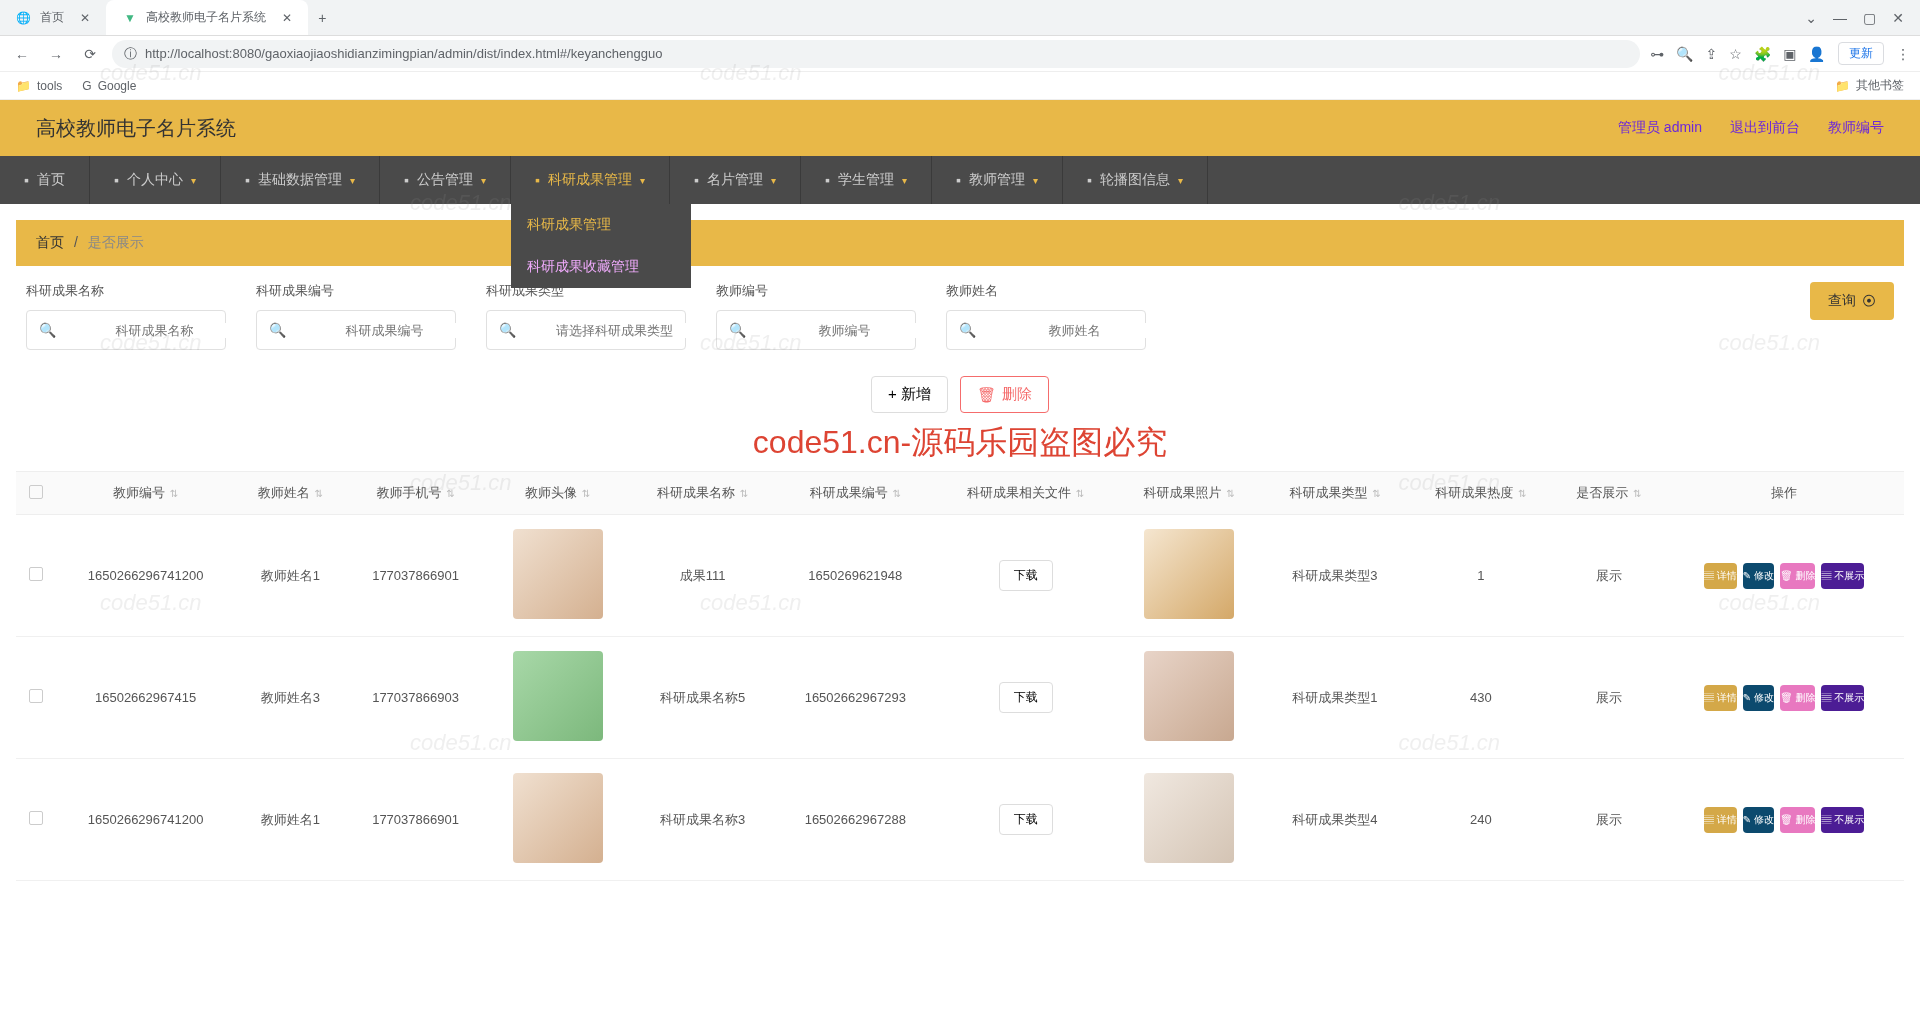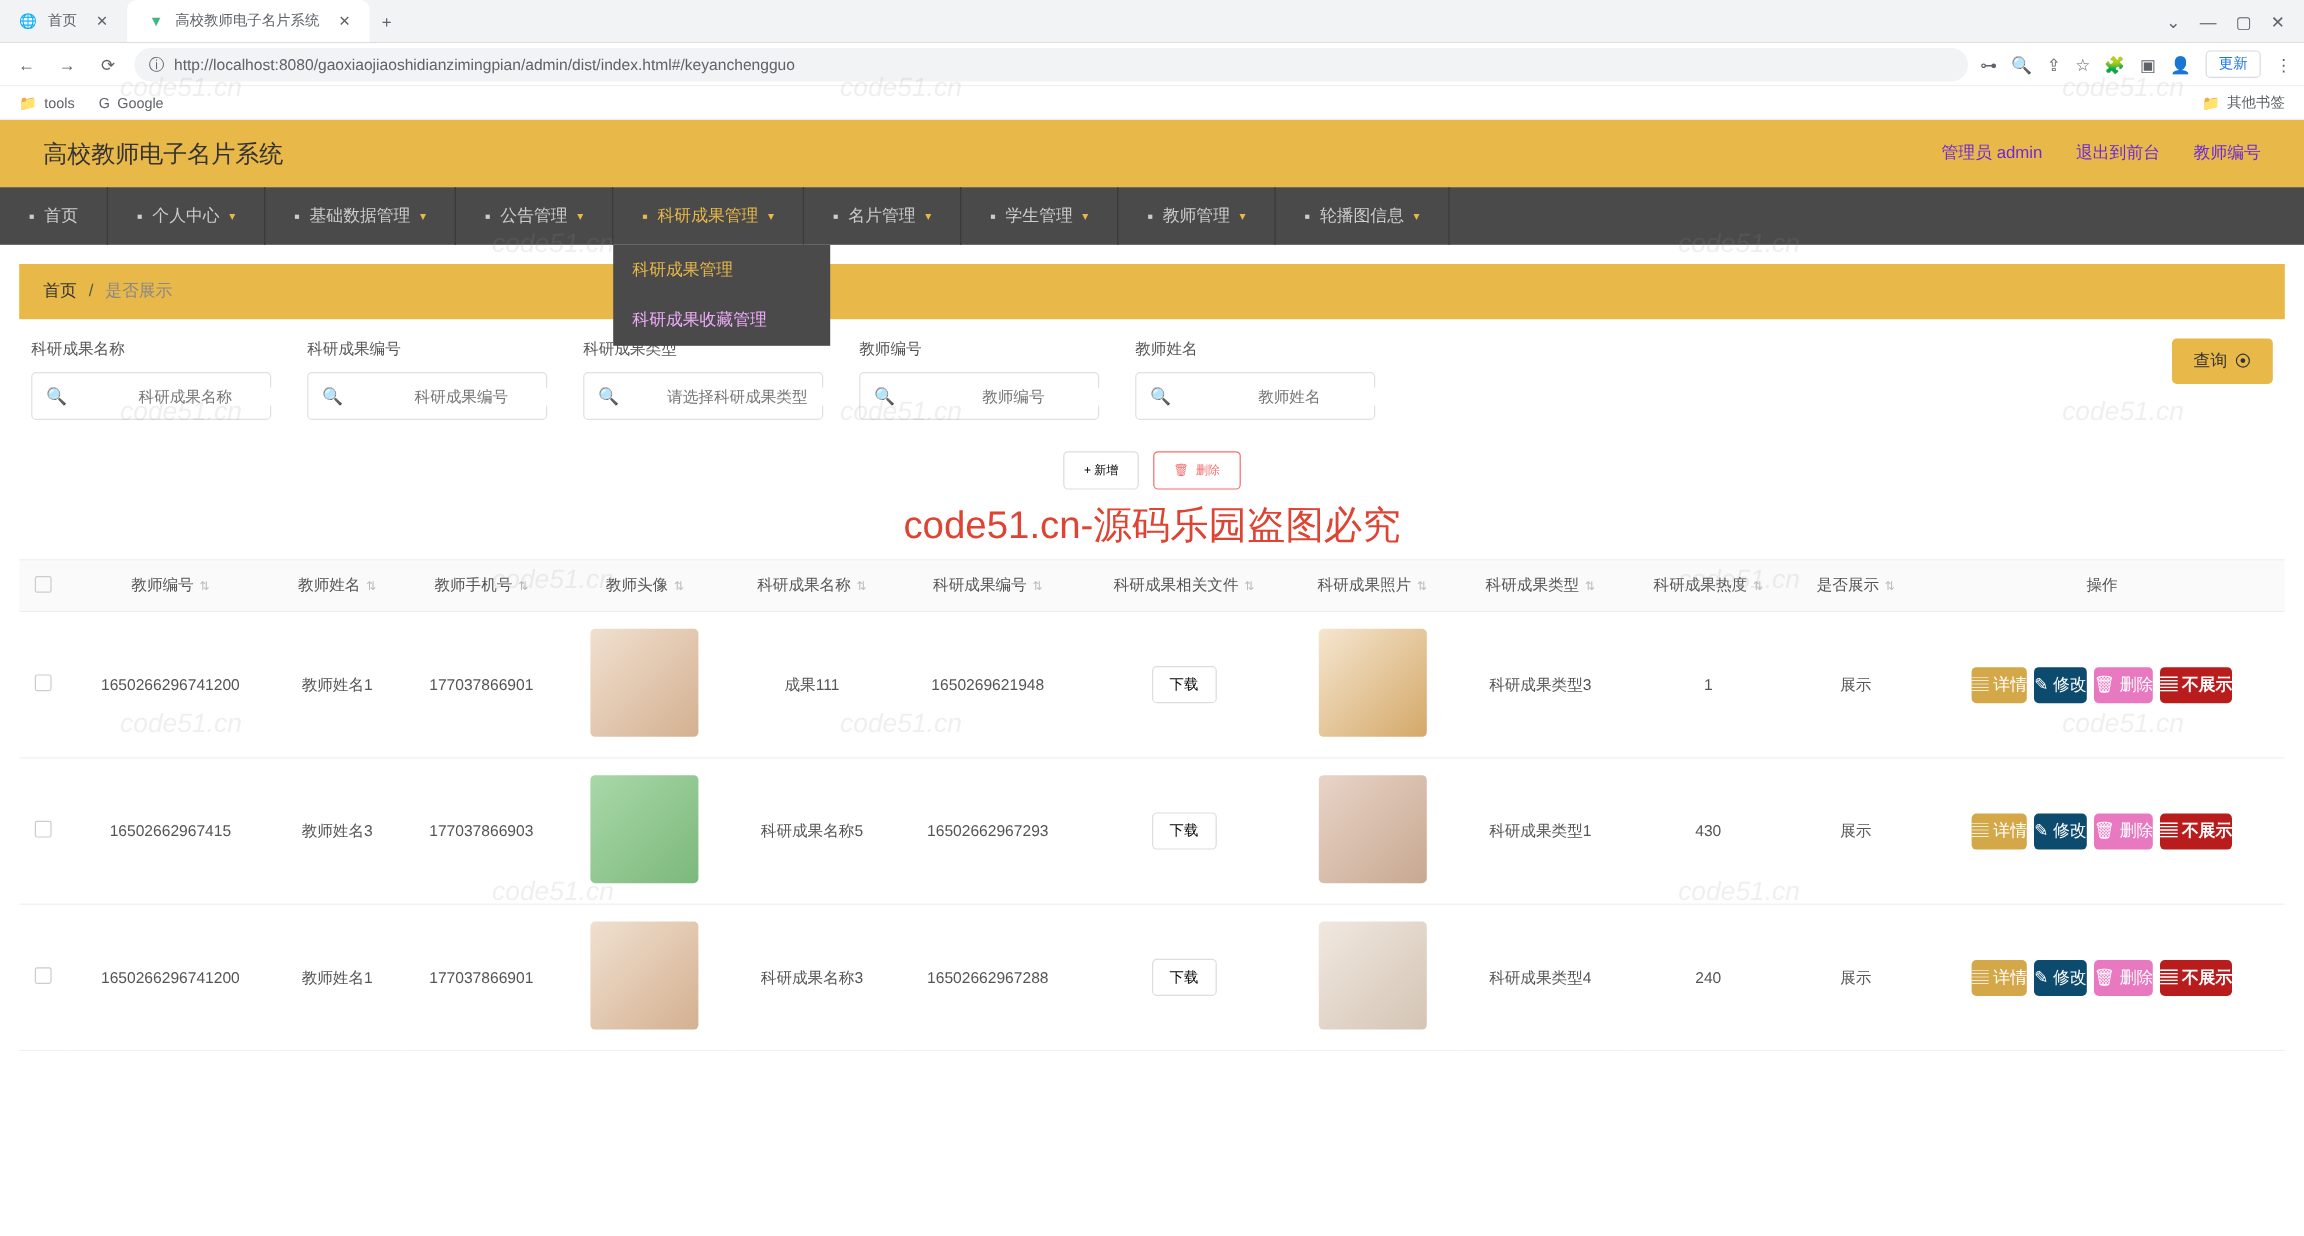--- a/index.html
+++ b/index.html
@@ -47,44 +47,44 @@
 
 .filters { display: flex; gap: 30px; align-items: flex-end; padding: 0 10px 16px; flex-wrap: wrap; }
 .filter-group { display: flex; flex-direction: column; gap: 10px; }
 .filter-label { font-size: 13px; color: #555; }
 .filter-input { display: flex; align-items: center; border: 1px solid #e0e0e0; border-radius: 4px; height: 40px; width: 200px; padding: 0 12px; gap: 10px; color: #999; background: #fff; }
 .filter-input .search-ico { color: #bbb; }
 .filter-input input { border: none; outline: none; flex: 1; text-align: center; font-size: 13px; color: #333; }
 .query-btn { background: #e8b848; color: #333; border: none; border-radius: 4px; padding: 10px 18px; font-size: 14px; cursor: pointer; display: flex; align-items: center; gap: 6px; margin-left: auto; align-self: flex-start; }
 
 .action-row { display: flex; justify-content: center; gap: 12px; padding: 10px 0 20px; }
-.btn { border: 1px solid #ddd; border-radius: 4px; padding: 8px 16px; background: #fff; cursor: pointer; display: flex; align-items: center; gap: 6px; font-size: 10px; }
+.btn { border: 1px solid #ddd; border-radius: 4px; padding: 8px 16px; background: #fff; cursor: pointer; display: flex; align-items: center; gap: 6px; font-size: 15px; }
 .btn-danger { border-color: #f56c6c; color: #f56c6c; }
 
 .watermark-overlay { text-align: center; font-size: 32px; color: #d43; font-weight: 500; margin: -12px 0 6px; }
 
 table { width: 100%; border-collapse: collapse; }
 th { background: #fafafa; padding: 12px 8px; font-size: 13px; color: #555; font-weight: 500; border-top: 1px solid #eee; border-bottom: 1px solid #eee; text-align: center; }
 th .sort { color: #bbb; font-size: 10px; margin-left: 2px; }
 td { padding: 14px 8px; font-size: 13px; color: #555; text-align: center; border-bottom: 1px solid #f0f0f0; vertical-align: middle; }
 .checkbox-cell { width: 40px; }
 .checkbox { width: 14px; height: 14px; border: 1px solid #ccc; border-radius: 2px; display: inline-block; }
 .avatar-img, .photo-img { width: 90px; height: 90px; display: inline-block; border-radius: 4px; }
 .avatar-1 { background: linear-gradient(135deg, #f0e0d0, #d4b090); }
 .avatar-2 { background: linear-gradient(135deg, #a8d8a8, #7cb87c); }
 .photo-1 { background: linear-gradient(135deg, #f5e6d0, #d4a868); }
 .photo-2 { background: linear-gradient(135deg, #e8d4c8, #c8a890); }
 .photo-3 { background: linear-gradient(135deg, #f0e8e0, #d4c4b4); }
 .download-btn { border: 1px solid #ddd; border-radius: 4px; padding: 6px 14px; background: #fff; cursor: pointer; font-size: 12px; }
 .op-btns { display: flex; flex-wrap: wrap; gap: 6px; justify-content: center; }
-.op-btn { border: none; border-radius: 4px; padding: 6px 0; font-size: 14px; cursor: pointer; display: flex; align-items: center; gap: 4px; color: #fff; }
+.op-btn { border: none; border-radius: 4px; padding: 6px 0; font-size: 10px; cursor: pointer; display: flex; align-items: center; gap: 4px; color: #fff; }
 .op-detail { background: #d4a848; }
 .op-edit { background: #0c4a6e; }
 .op-del { background: #e878c0; }
-.op-hide { background: #b91c1c; font-weight: bold; }
+.op-hide { background: #4c1d95; }
 
 .wm { position: fixed; color: rgba(150,150,150,0.15); font-size: 22px; pointer-events: none; font-style: italic; }
 </style>
 </head>
 <body>
 
 <div class="browser-chrome">
   <div class="tab">
     <span class="favicon">🌐</span>
     <span>首页</span>

